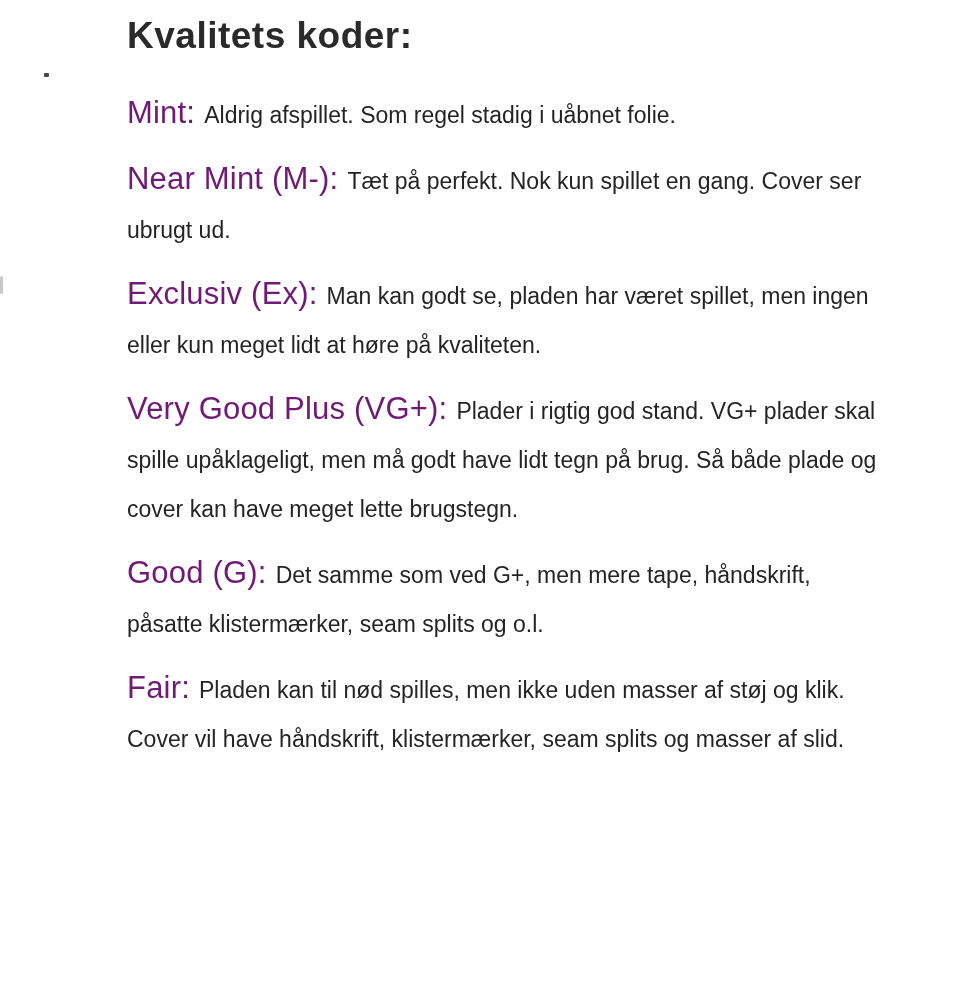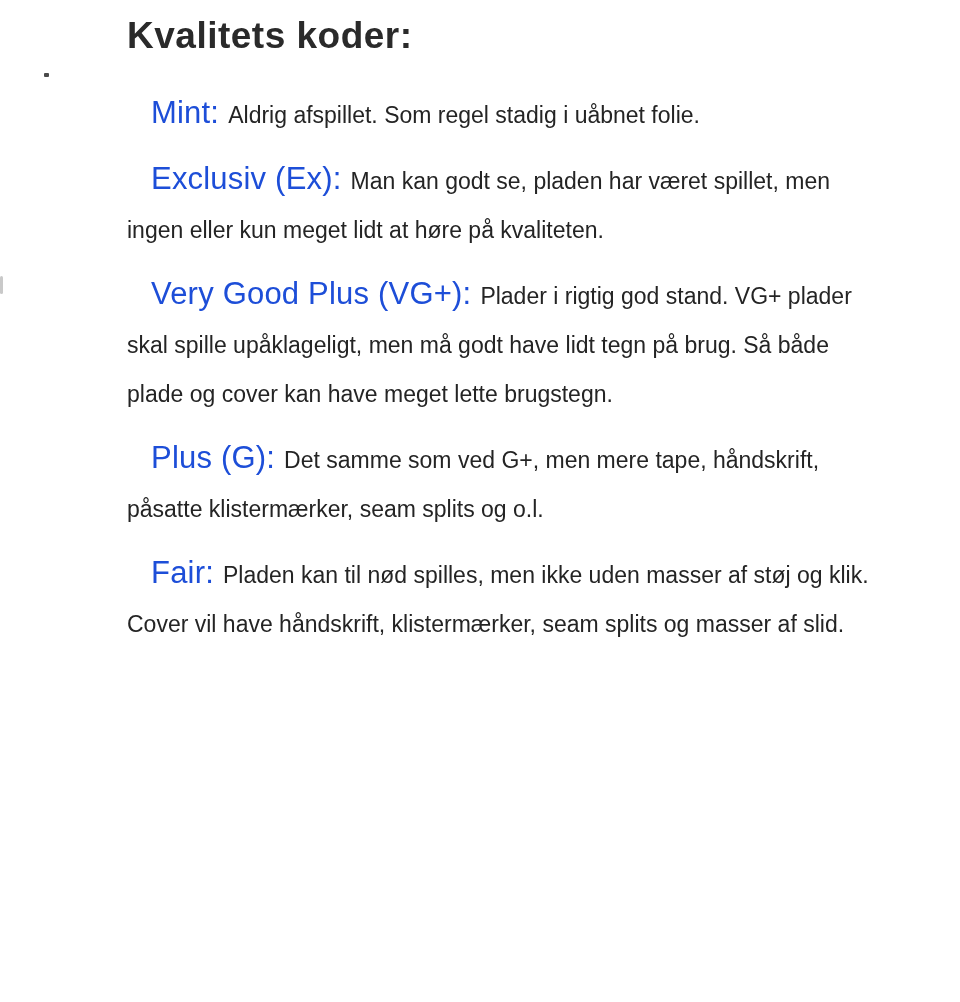--- a/index.html
+++ b/index.html
@@ -26,23 +26,22 @@
     line-height: 1.2;
   }
   .entry {
     margin: 0 0 17px 0;
     line-height: 47px;
   }
   .term {
     font-size: 31px;
     font-weight: 400;
     letter-spacing: 0.2px;
-    color: #1d4ed8;
+    color: #701a75;
     line-height: 1;
-    margin-left: 24px;
   }
   .desc {
     font-size: 23px;
     font-weight: 400;
     color: #242424;
     margin-left: 9px;
   }
   .scan-speck {
     position: absolute;
     left: 44px;
@@ -69,32 +68,35 @@
 <span class="scan-smudge"></span>
 
 <h1 class="page-title">Kvalitets koder:</h1>
 
 <div>
 
   <p class="entry">
     <span class="term">Mint:</span><span class="desc">Aldrig afspillet. Som regel stadig i uåbnet folie.</span>
   </p>
 
+  <p class="entry">
+    <span class="term">Near Mint (M-):</span><span class="desc">Tæt på perfekt. Nok kun spillet en gang. Cover ser ubrugt ud.</span>
+  </p>
 
   <p class="entry">
     <span class="term">Exclusiv (Ex):</span><span class="desc">Man kan godt se, pladen har været spillet, men ingen eller kun meget lidt at høre på kvaliteten.</span>
   </p>
 
   <p class="entry">
     <span class="term">Very Good Plus (VG+):</span><span class="desc">Plader i rigtig god stand. VG+ plader skal spille upåklageligt, men må godt have lidt tegn på brug. Så både plade og cover kan have meget lette brugstegn.</span>
   </p>
 
 
 
   <p class="entry">
-    <span class="term">Plus (G):</span><span class="desc">Det samme som ved G+, men mere tape, håndskrift, påsatte klistermærker, seam splits og o.l.</span>
+    <span class="term">Good (G):</span><span class="desc">Det samme som ved G+, men mere tape, håndskrift, påsatte klistermærker, seam splits og o.l.</span>
   </p>
 
   <p class="entry">
     <span class="term">Fair:</span><span class="desc">Pladen kan til nød spilles, men ikke uden masser af støj og klik. Cover vil have håndskrift, klistermærker, seam splits og masser af slid.</span>
   </p>
 
 </div>
 
 </body></html>

